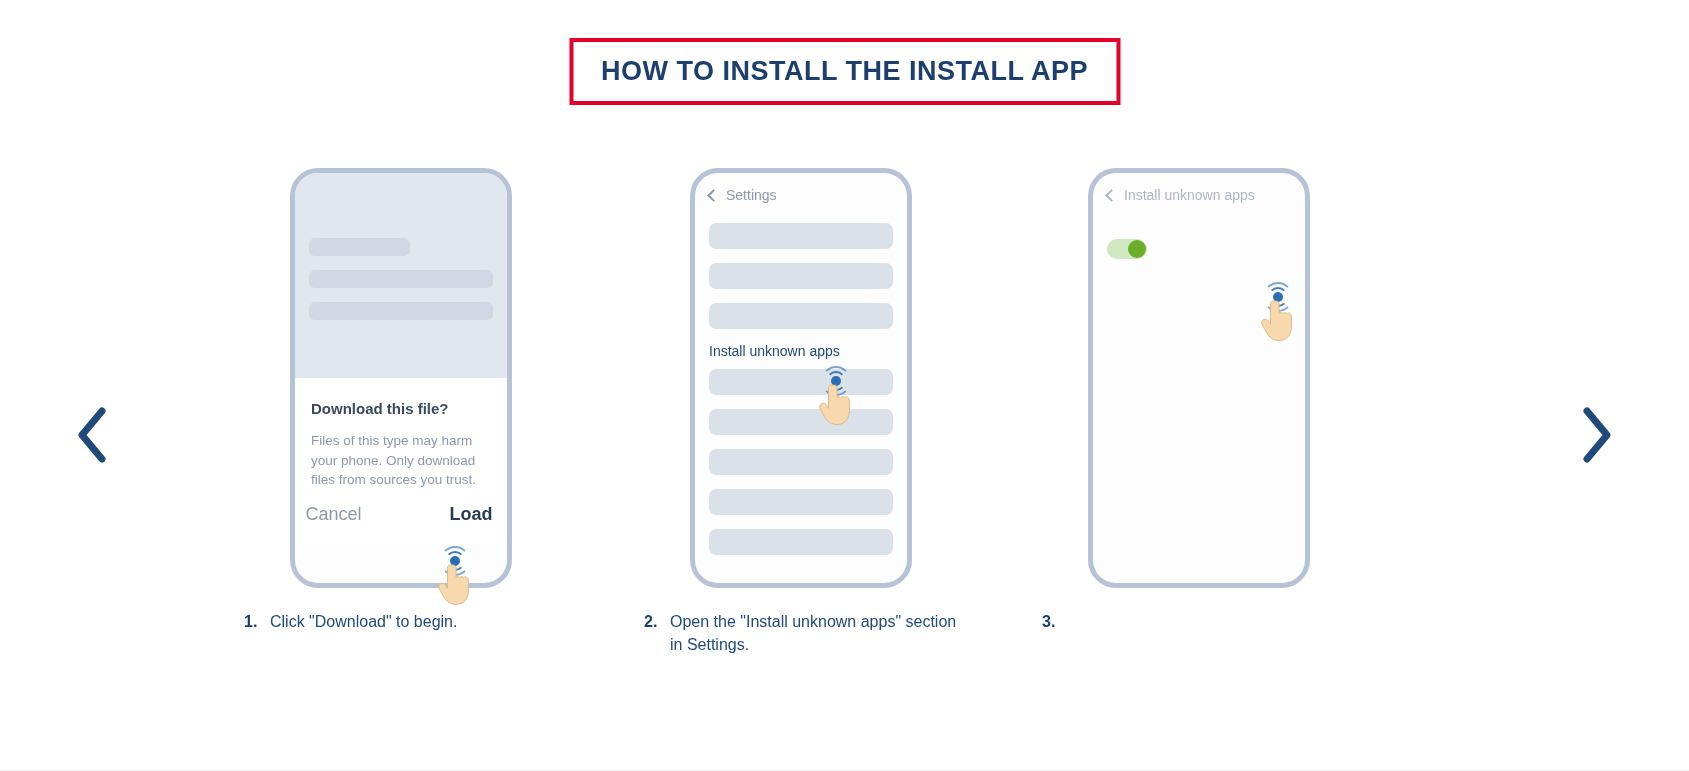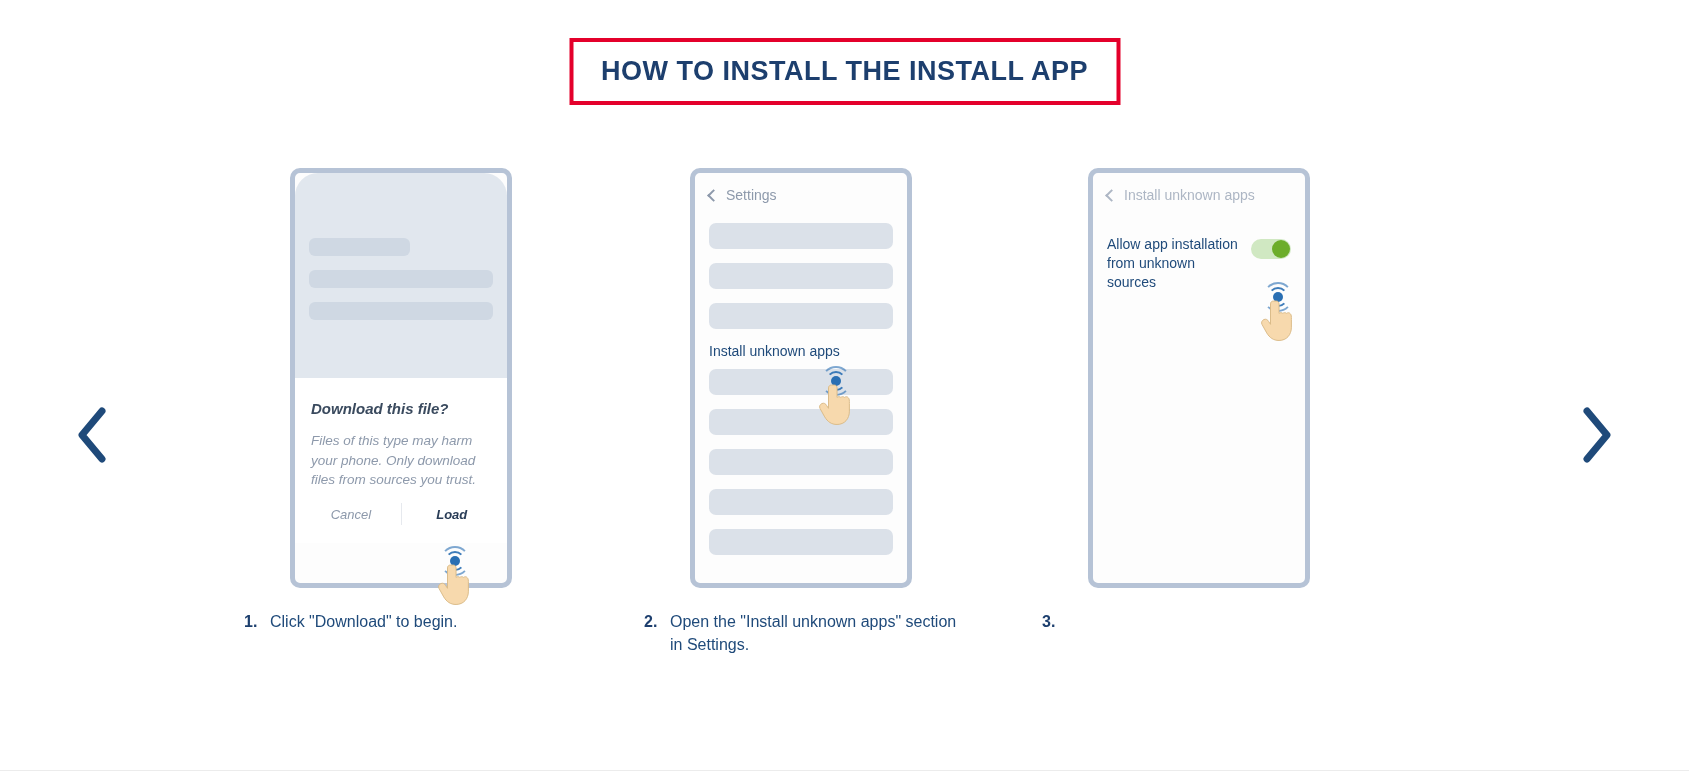--- a/index.html
+++ b/index.html
@@ -62,21 +62,21 @@
   }
   .step1{left:236px;top:168px;}
   .step2{left:636px;top:168px;}
   .step3{left:1034px;top:168px;}
 
   
   .phone{
     width:222px;height:420px;
     margin:0 auto;
     border:5px solid var(--phone-border);
-    border-radius:10px;
+    border-radius:28px;
     background:var(--phone-bg-light);
     position:relative;
     overflow:visible;
   }
   .phone .screen{
     position:absolute;left:0;top:0;right:0;bottom:0;
     border-radius:23px;
     overflow:hidden;
   }
 
@@ -86,39 +86,38 @@
     height:205px;
     padding:65px 14px 0 14px;
   }
   .ph-line{background:#cfd8e3;border-radius:6px;height:18px;margin-bottom:14px;}
   .ph-line.short{width:55%;}
   .p1-dialog{
     background:#ffffff;
     padding:14px 16px 8px 16px;
     height:165px;
     position:relative;
-    font-style:italic;
   }
   .p1-dialog h4{
     margin:8px 0 14px 0;
     font-size:15px;
     color:#3a4a5e;
     font-weight:700;
   }
   .p1-dialog p{
     margin:0;
     font-size:13.5px;
     line-height:1.45;
     color:var(--text-muted);
   }
   .p1-actions{
     position:absolute;left:0;right:0;bottom:18px;
     display:flex;align-items:center;justify-content:center;
-    gap:0;
-    font-size:13px;
+    gap:12px;
+    font-size:18px;
   }
   .p1-cancel{color:var(--text-muted);padding:0 30px;font-weight:500;}
   .p1-sep{width:1px;height:22px;background:#e6e9ee;}
   .p1-load{color:#2a3d57;font-weight:600;padding:0 34px;position:relative;}
 
   
   .p2-header{
     height:44px;display:flex;align-items:center;gap:8px;
     padding:0 14px;color:var(--text-muted);font-size:14px;
   }
@@ -262,21 +261,20 @@
 
 <div class="step step3">
   <div class="phone">
     <div class="screen">
       <div class="p3-header">
         <span class="chev"></span>
         <span>Install unknown apps</span>
       </div>
       <div class="p3-body">
         <div class="p3-row">
-          <div class="p3-text">Allow app installation from unknown sources</div>
           <div class="toggle">
             <div class="knob"></div>
           </div>
         </div>
       </div>
     </div>
 
     <div class="pointer" style="left:160px;top:108px;">
       <div class="ripple">
           <span class="r3"></span>

